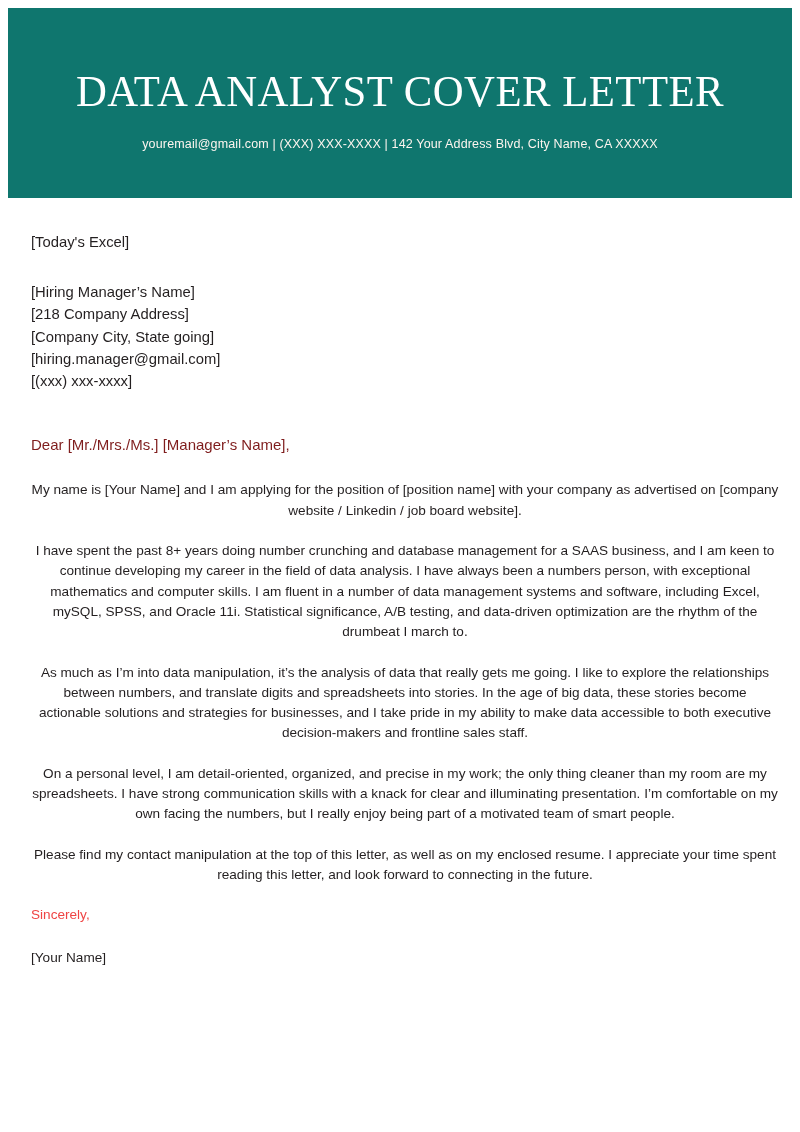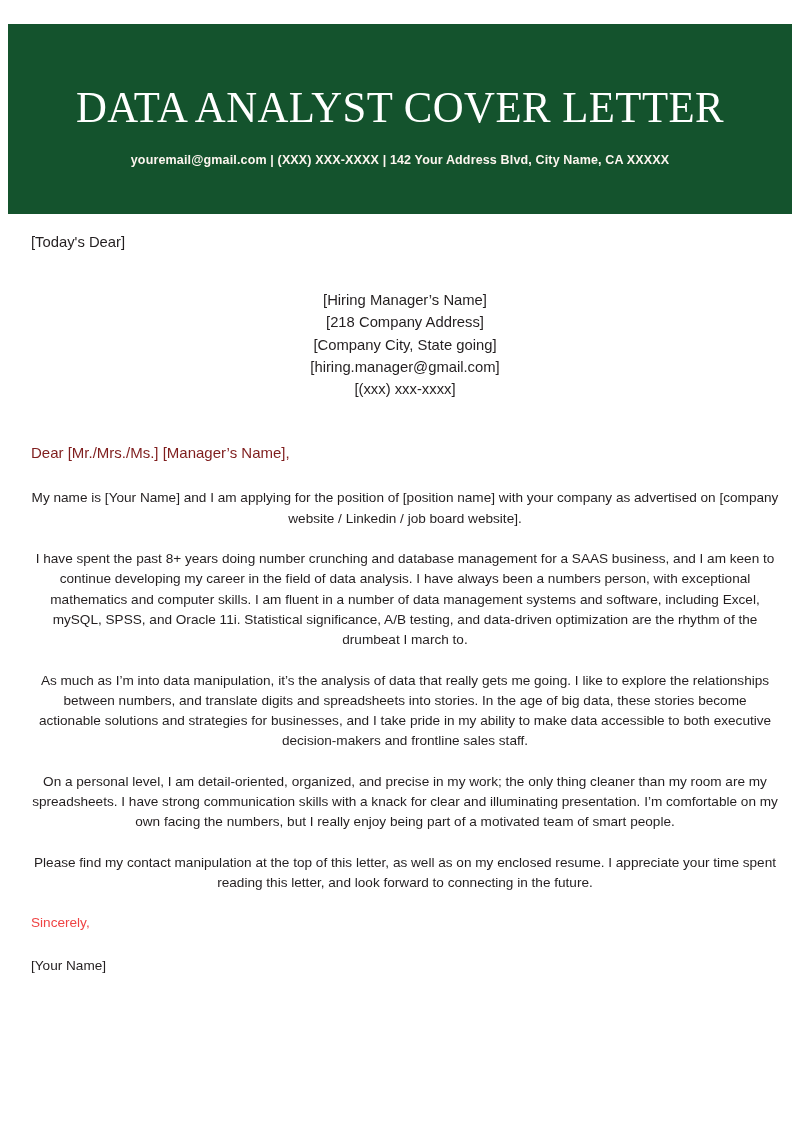--- a/index.html
+++ b/index.html
@@ -21,24 +21,24 @@
     height: 1132px;
     background: #ffffff;
     overflow: hidden;
     box-sizing: border-box;
   }
 
   
   .header-banner {
     position: absolute;
     left: 8px;
-    top: 24px;
+    top: 8px;
     width: 784px;
     height: 190px;
-    background: #14532d;
+    background: #0f766e;
     box-sizing: border-box;
   }
   .header-title {
     position: absolute;
     left: 0;
     right: 0;
     top: 57px;
     text-align: center;
     color: #ffffff;
     font-family: "Liberation Serif", "DejaVu Serif", serif;
@@ -52,43 +52,42 @@
   }
   .header-contact {
     position: absolute;
     left: 0;
     right: 0;
     top: 128px;
     text-align: center;
     color: #fdf5ef;
     font-size: 12.5px;
     line-height: 17px;
-    font-weight: 700;
+    font-weight: 400;
     letter-spacing: 0.15px;
     white-space: nowrap;
   }
 
   
   .letter-body {
     position: absolute;
     left: 31px;
     top: 232px;
     width: 748px;
   }
 
   .date-line {
     font-size: 14.8px;
     line-height: 21px;
     color: #231f20;
     margin: 0 0 0 0;
   }
 
   .recipient-block {
-    margin-top: 36px;
-    text-align: center;
+    margin-top: 28px;
   }
   .recipient-line {
     font-size: 14.8px;
     line-height: 22.3px;
     color: #231f20;
     white-space: nowrap;
   }
 
   .salutation {
     margin-top: 42px;
@@ -127,21 +126,21 @@
 
 <div class="page">
 
   <div class="header-banner">
     <div class="header-title">DATA ANALYST COVER LETTER</div>
     <div class="header-contact">youremail@gmail.com | (XXX) XXX-XXXX | 142 Your Address Blvd, City Name, CA XXXXX</div>
   </div>
 
   <div class="letter-body">
 
-    <div class="date-line">[Today's Dear]</div>
+    <div class="date-line">[Today's Excel]</div>
 
     <div class="recipient-block">
       <div class="recipient-line">[Hiring Manager’s Name]</div>
       <div class="recipient-line">[218 Company Address]</div>
       <div class="recipient-line">[Company City, State going]</div>
       <div class="recipient-line">[hiring.manager@gmail.com]</div>
       <div class="recipient-line">[(xxx) xxx-xxxx]</div>
     </div>
 
     <div class="salutation">Dear [Mr./Mrs./Ms.] [Manager’s Name],</div>

